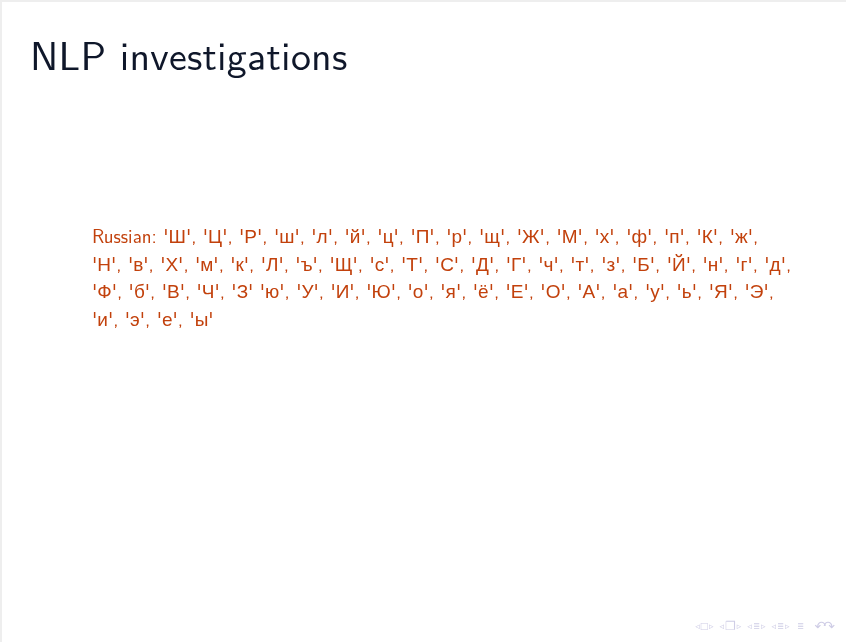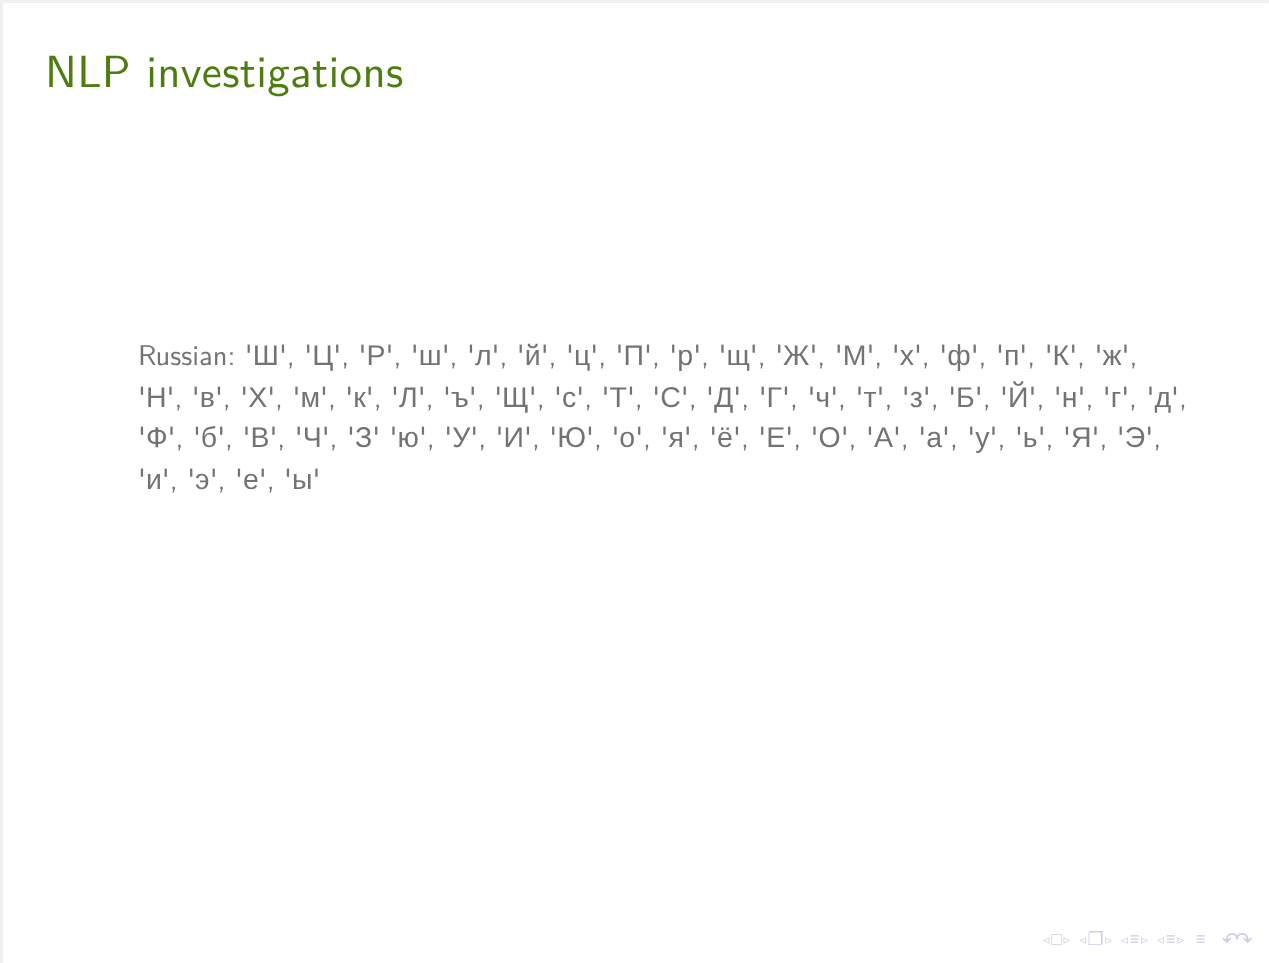--- a/index.html
+++ b/index.html
@@ -11,33 +11,33 @@
     font-family: "Latin Modern Sans", "CMU Sans Serif", "Helvetica Neue", Arial, sans-serif;
     position: relative;
     overflow: hidden;
     border: 1px solid #eee;
     box-sizing: border-box;
   }
   .slide-title {
     position: absolute;
     top: 22px;
     left: 28px;
-    font-size: 30px;
-    color: #4d7c0f;
+    font-size: 40px;
+    color: #0f172a;
     font-weight: 400;
     letter-spacing: 0.2px;
   }
   .content {
     position: absolute;
     top: 220px;
     left: 90px;
     width: 700px;
     font-size: 19px;
     line-height: 1.45;
-    color: #737373;
+    color: #c2410c;
   }
   .content .label {
     white-space: nowrap;
   }
   .nav-bar {
     position: absolute;
     bottom: 8px;
     right: 14px;
     display: flex;
     align-items: center;

